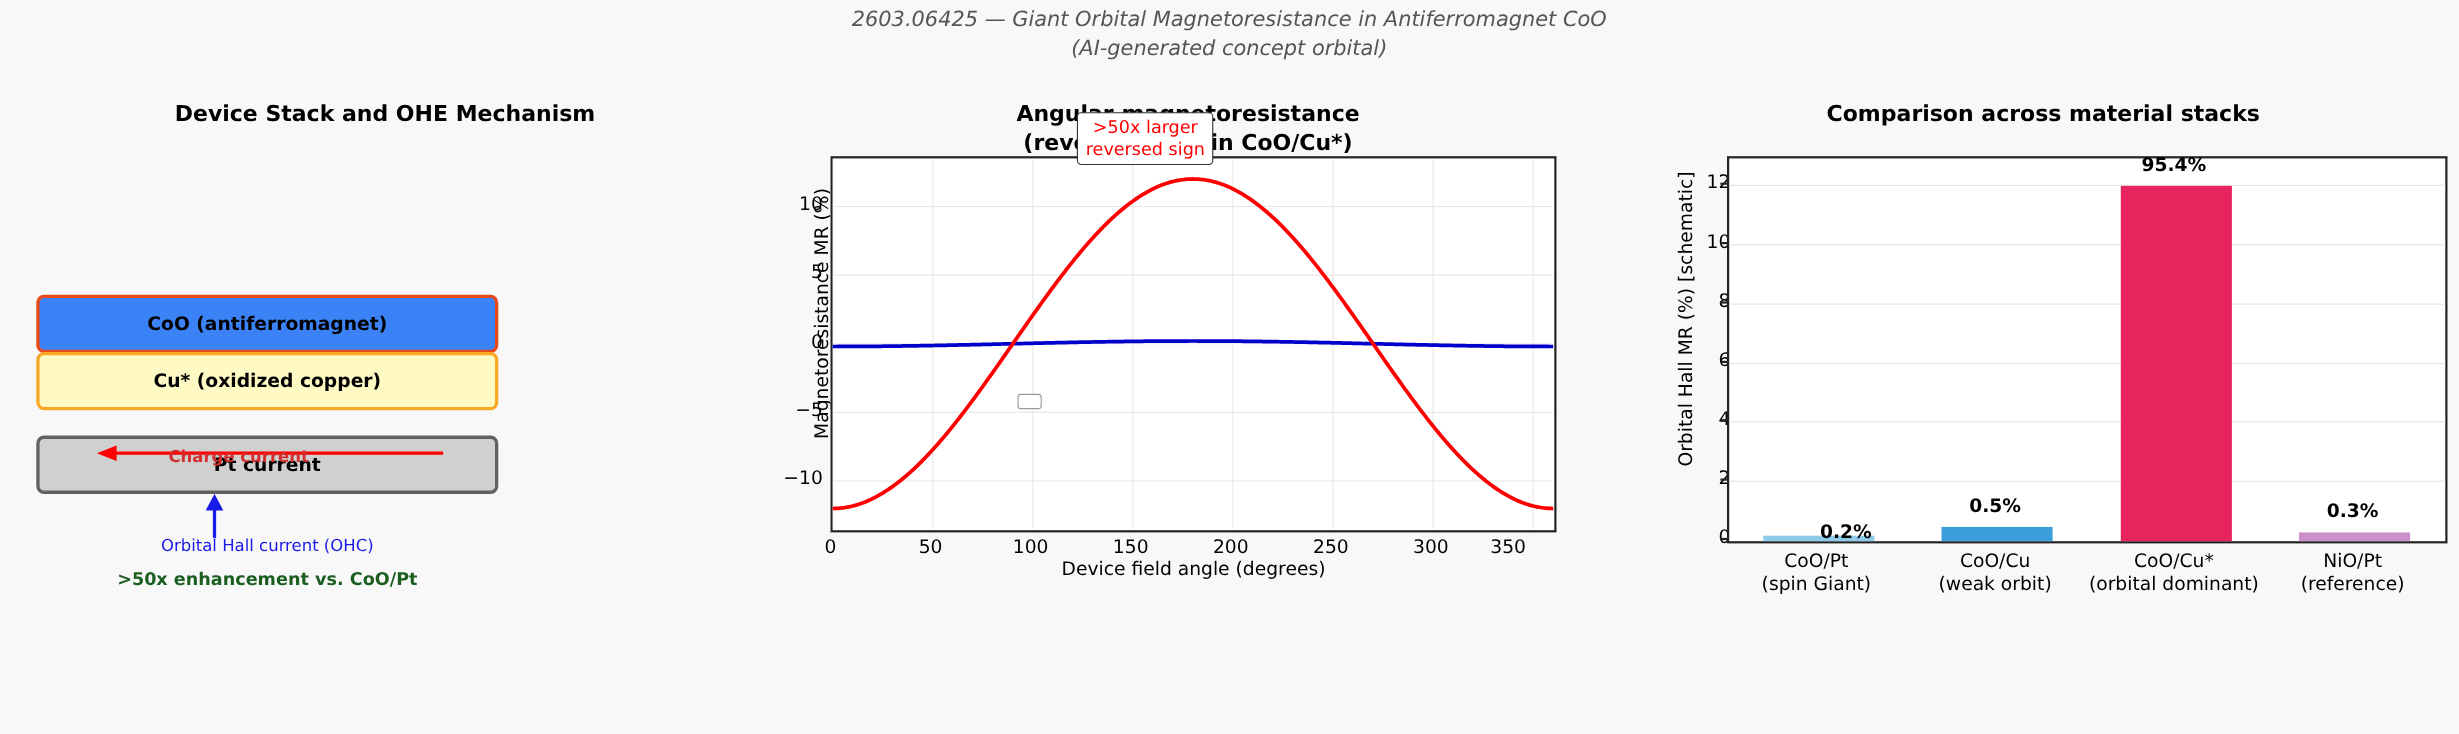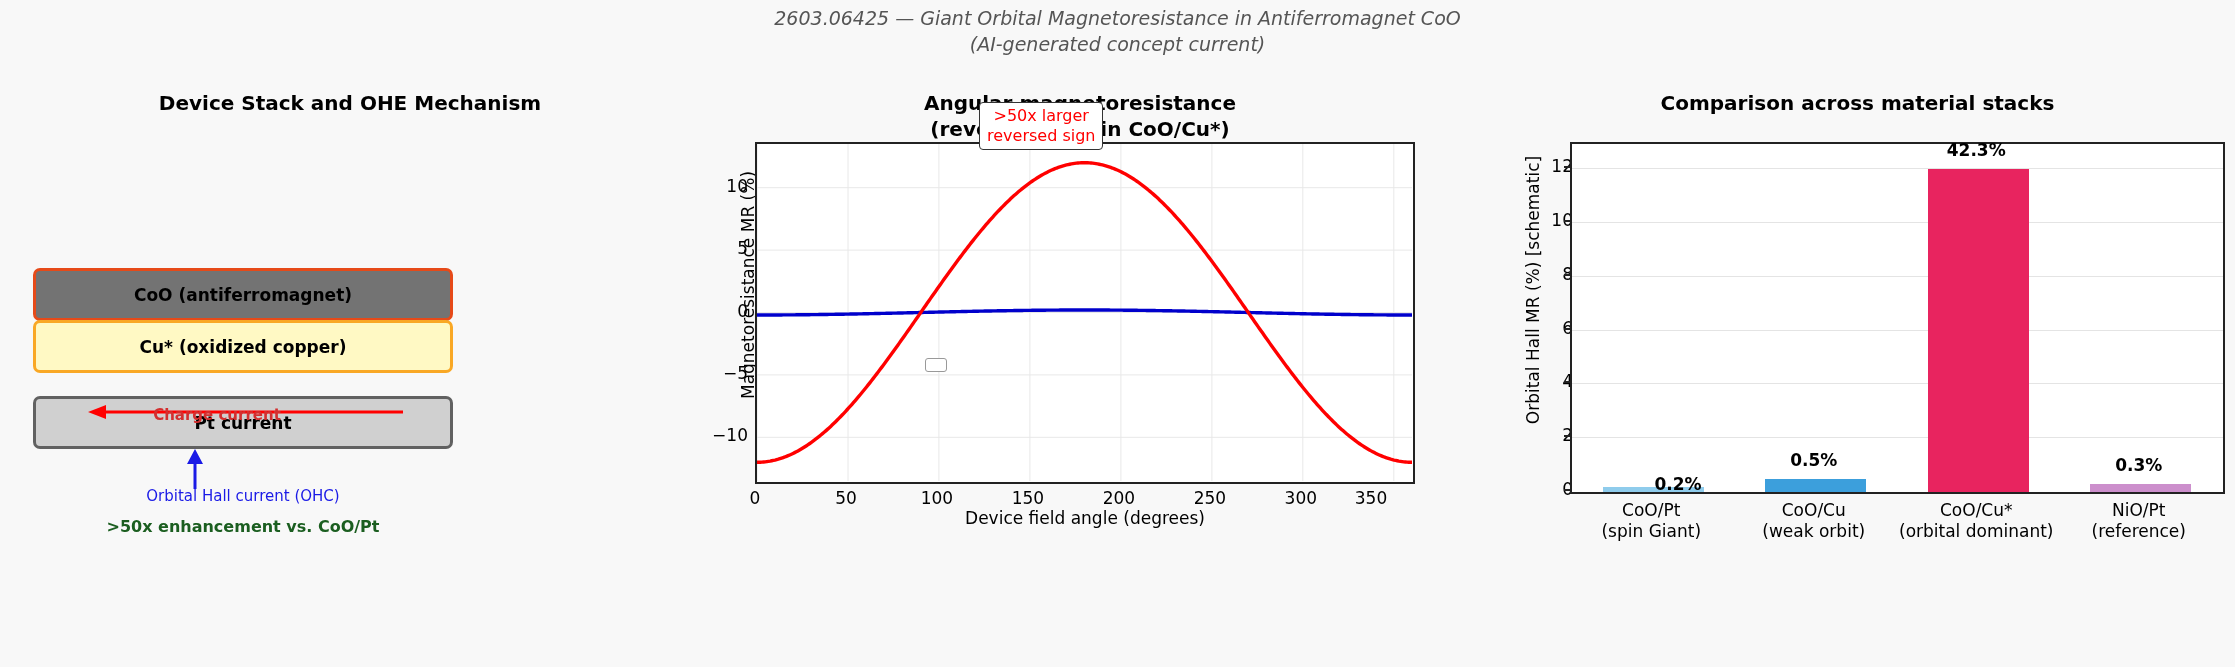--- a/index.html
+++ b/index.html
@@ -114,29 +114,29 @@
   #right-ylabel {
     position: absolute; left: -122px; top: 190px; width: 350px;
     transform: rotate(-90deg); font-size: 17px; text-align: center; font-weight: 500;
   }
 </style>
 </head>
 <body>
 
 <div class="suptitle">
   <div>2603.06425 — Giant Orbital Magnetoresistance in Antiferromagnet CoO</div>
-  <div>(AI-generated concept current)</div>
+  <div>(AI-generated concept orbital)</div>
 </div>
 
 <div class="panel" id="panel-left">
   <div class="panel-title">Device Stack and OHE Mechanism</div>
 
   <div id="stack-area">
 
-    <div class="layer" id="layer-coo" style="background: #737373; border-color: rgb(230, 74, 25);">
+    <div class="layer" id="layer-coo" style="background: #3b82f6; border-color: rgb(230, 74, 25);">
       <span>CoO (antiferromagnet)</span>
     </div>
 
     <div class="layer" id="layer-cu" style="background: rgb(255, 249, 196); border-color: rgb(249, 168, 37);">
       <span>Cu* (oxidized copper)</span>
     </div>
 
     <div class="layer" id="layer-pt" style="background: rgb(208, 208, 208); border-color: rgb(97, 97, 97);">
       <span>Pt current</span>
     </div>
@@ -260,15 +260,15 @@
         <div>CoO/Cu*</div>
         <div>(orbital dominant)</div>
       </div>
       <div class="right-xtick" style="left: 577.5px; width: 162.5px;">
         <div>NiO/Pt</div>
         <div>(reference)</div>
       </div>
     </div>
 <div class="bar-val" style="left: 120.875px; width: 100.75px; top: 384px; text-align: right;">0.2%</div>
     <div class="bar-val" style="left: 283.375px; width: 100.75px; top: 359.55px;">0.5%</div>
-    <div class="bar-val" style="left: 445.875px; width: 100.75px; top: 50.2093px;">42.3%</div>
+    <div class="bar-val" style="left: 445.875px; width: 100.75px; top: 50.2093px;">95.4%</div>
     <div class="bar-val" style="left: 608.375px; width: 100.75px; top: 364.93px;">0.3%</div>
   </div>
 
 </body></html>

